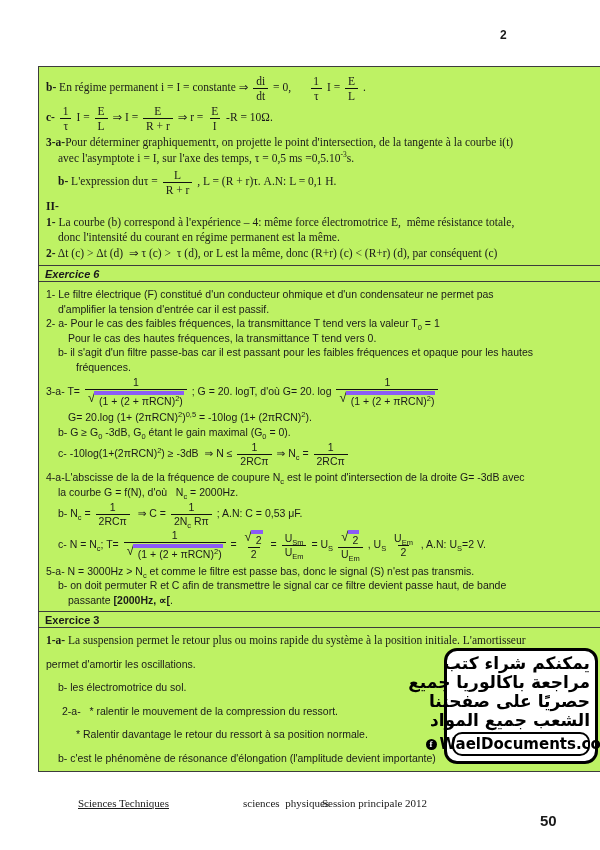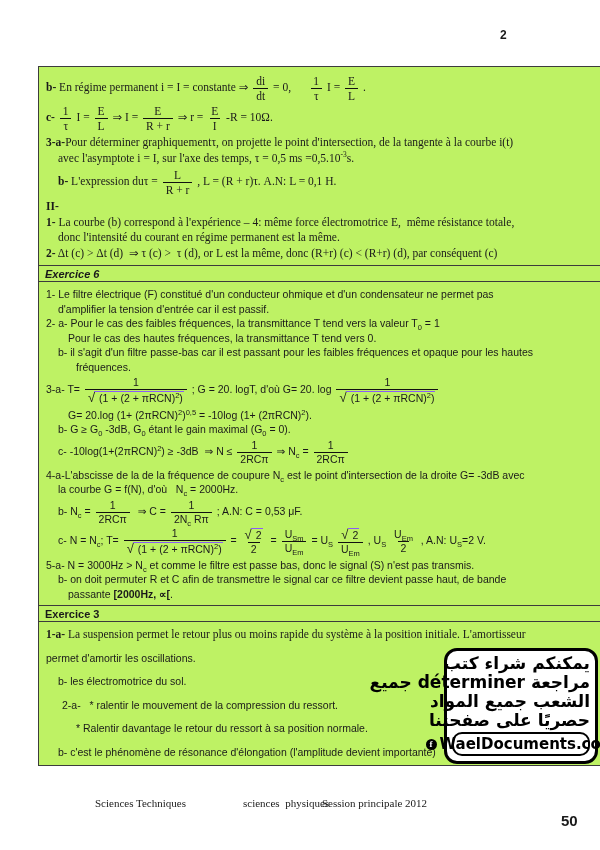--- a/index.html
+++ b/index.html
@@ -36,21 +36,21 @@
   .line sub { font-size:7.5px; line-height:0; }
   .lser { font-family:"Liberation Serif", serif; font-size:11.5px; }
   .frac {
     display:inline-flex; flex-direction:column; align-items:center;
     vertical-align:middle; margin:0 2px; line-height:1.05; text-align:center;
   }
   .frac .num { padding:0 3px 1px 3px; }
   .frac .den { border-top:1px solid #111; padding:1px 3px 0 3px; }
   .sqrt { display:inline-flex; align-items:flex-start; vertical-align:middle; }
   .sqrt .rad { font-size:1.25em; line-height:1; margin-right:-1px; }
-  .sqrt .body { border-top:1px solid #8b5cf6; padding:1px 1px 0 5px; }
+  .sqrt .body { border-top:4px solid #8b5cf6; padding:1px 1px 0 5px; }
   .watermark {
     position:absolute; left:444px; top:648px; width:154px;
     background:#fff; border:3px solid #000; border-radius:13px;
     padding:3px 5px 5px 5px; z-index:5; text-align:center;
   }
   .wm-line {
     direction:rtl; font-family:"DejaVu Sans", sans-serif; font-weight:bold;
     font-size:17px; line-height:19px; color:#000; white-space:nowrap;
   }
   .wm-pill {
@@ -60,23 +60,23 @@
   }
   .fb-icon {
     width:11px; height:11px; border-radius:50%; background:#000; color:#fff;
     font-family:"Liberation Serif", serif; font-weight:bold; font-size:9px;
     display:inline-flex; align-items:center; justify-content:center; flex:0 0 auto;
   }
   .wm-site { font-family:"DejaVu Sans", sans-serif; font-weight:bold; font-size:15px; color:#000; }
   .footer { position:absolute; left:0; top:797px; width:600px; height:16px;
     font-family:"Liberation Serif", serif; font-size:11px; }
   .footer span { position:absolute; white-space:pre; }
-  .f1 { left:95px; } .f2 { left:243px; } .f3 { left:322px; }
+  .f1 { left:78px;text-decoration:underline; } .f2 { left:243px; } .f3 { left:322px; }
   .pg-num-bottom {
-    position:absolute; left:561px; top:812px;
+    position:absolute; left:540px; top:812px;
     font-family:"Liberation Sans", sans-serif; font-weight:bold; font-size:15px;
   }
 </style>
 </head>
 <body>
 
 <div class="page">
 
   <div class="pg-num-top">2</div>
 
@@ -120,23 +120,23 @@
           <div class="line" style="margin-left: 12px;">b- les électromotrice du sol.</div>
           <div class="line" style="margin-left: 16px;">2-a-   * ralentir le mouvement de la compression du ressort.</div>
           <div class="line" style="margin-left: 30px;">* Ralentir davantage le retour du ressort à sa position normale.</div>
           <div class="line" style="margin-left: 12px;">b- c'est le phénomène de résonance d'élongation (l'amplitude devient importante)</div>
         </div>
       </div>
   </div>
 
   <div class="watermark">
     <div class="wm-line">يمكنكم شراء كتب</div>
-    <div class="wm-line">مراجعة déterminer جميع</div>
+    <div class="wm-line">مراجعة باكالوريا جميع</div>
+    <div class="wm-line">حصريًا على صفحتنا</div>
     <div class="wm-line">الشعب جميع المواد</div>
-    <div class="wm-line">حصريًا على صفحتنا</div>
     <div class="wm-pill">
       <span class="fb-icon">f</span>
       <span class="wm-site">WaelDocuments.com</span>
     </div>
   </div>
 
   <div class="footer">
     <span class="f1">Sciences Techniques</span>
     <span class="f2">sciences  physiques</span>
     <span class="f3">Session principale 2012</span>

